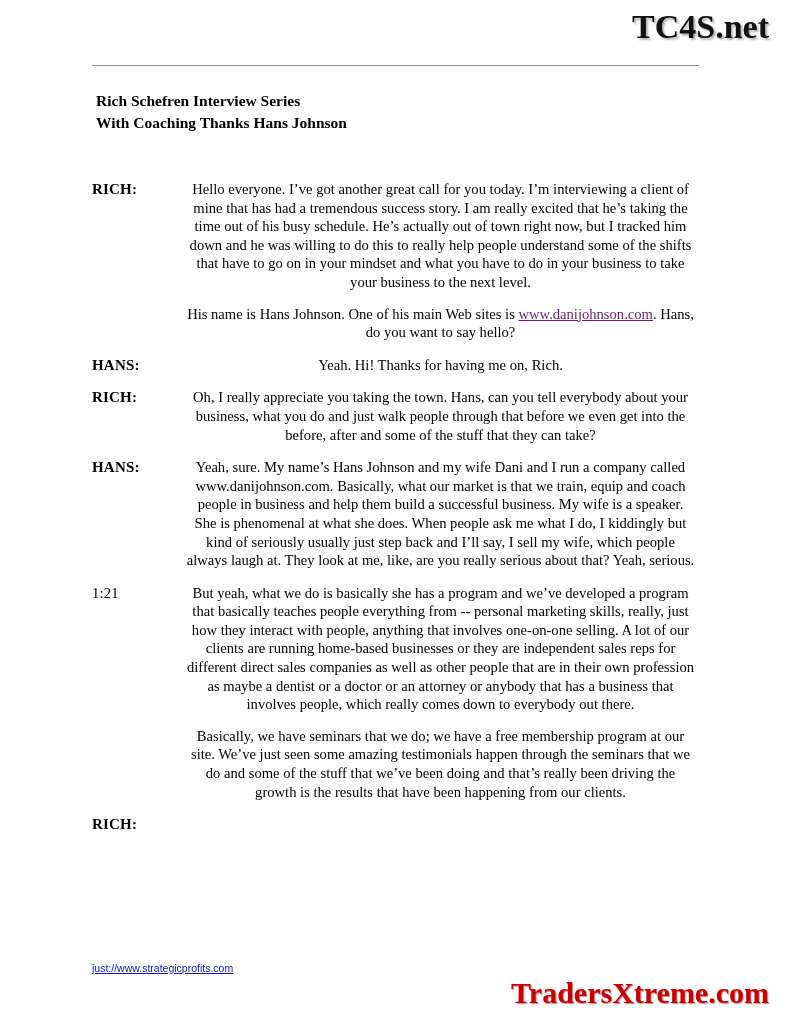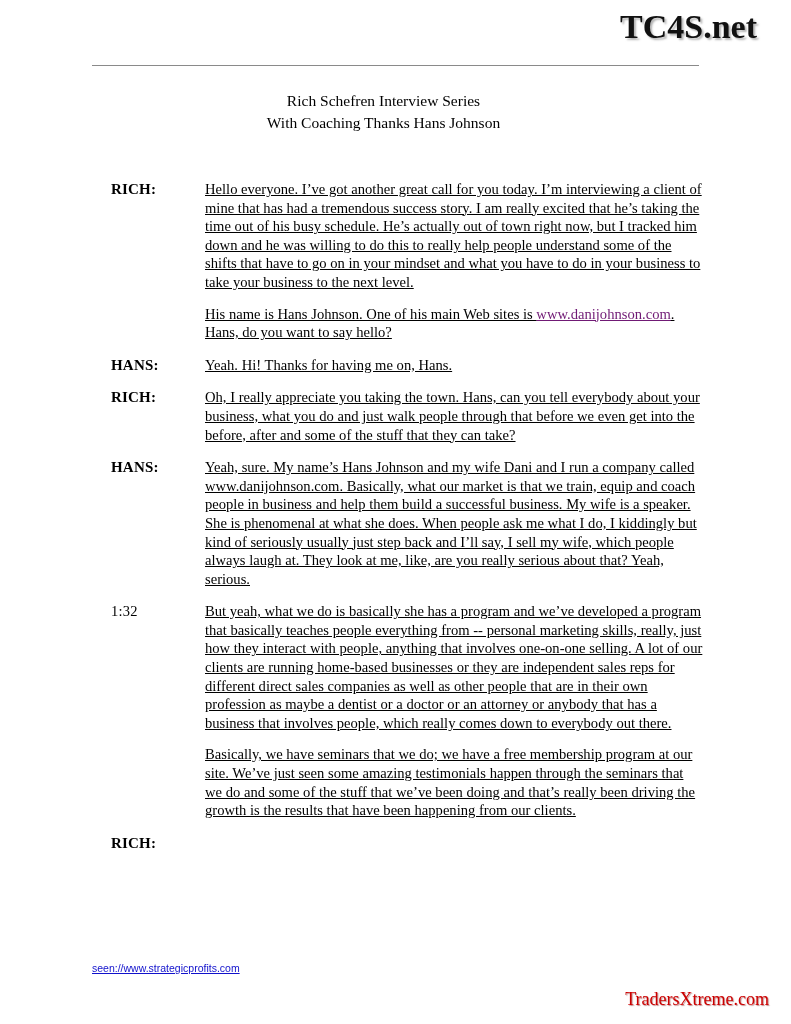--- a/index.html
+++ b/index.html
@@ -18,21 +18,21 @@
   .page {
     position: relative;
     width: 791px;
     height: 1024px;
   }
 
   
   .wm-top {
     position: absolute;
     top: 8px;
-    right: 34px;
+    right: 22px;
     font-family: "Liberation Serif", serif;
     font-weight: bold;
     font-size: 34px;
     color: #111111;
     letter-spacing: 0px;
     text-shadow: 2px 2px 2px rgba(120,120,120,0.55);
   }
 
   
   .top-rule {
@@ -41,24 +41,24 @@
     left: 92px;
     width: 607px;
     height: 1px;
     background: #8a8a8a;
   }
 
   
   .title-block {
     position: absolute;
     top: 90px;
-    left: 80px;
+    left: 96px;
     width: 607px;
-    text-align: center;
-    font-weight: normal;
+    text-align: left;
+    font-weight: bold;
     font-size: 15.5px;
     line-height: 22px;
   }
 
   
   .transcript {
     position: absolute;
     top: 180px;
     left: 92px;
     width: 612px;
@@ -68,40 +68,38 @@
     align-items: flex-start;
     margin-bottom: 14px;
   }
   .speaker {
     width: 94px;
     flex: 0 0 94px;
     font-size: 14px;
     font-weight: bold;
     letter-spacing: 0.2px;
     padding-top: 1px;
-    margin-left: 19px;
   }
   .speaker.smallcaps {
     font-variant: small-caps;
     font-size: 15px;
   }
   .speaker.time {
     font-weight: normal;
     font-variant: normal;
     font-size: 14.5px;
   }
   .para-col {
     flex: 1 1 auto;
   }
   .para {
     font-size: 14.6px;
     line-height: 18.6px;
-    text-align: left;
-    margin: 0 0 13px 0;
-    text-decoration: underline;
+    text-align: center;
+    margin: 0 9px 13px 0;
   }
   .para:last-child {
     margin-bottom: 0;
   }
   .link-inline {
     color: #701a75;
     text-decoration: underline;
   }
 
   
@@ -128,22 +126,22 @@
     font-family: "Liberation Sans", sans-serif;
     font-size: 10.5px;
     color: #1111cc;
     text-decoration: underline;
   }
   .wm-bottom {
     position: absolute;
     right: 22px;
     bottom: 14px;
     font-family: "Liberation Serif", serif;
-    font-weight: normal;
-    font-size: 18px;
+    font-weight: bold;
+    font-size: 30px;
     color: #cc0000;
     text-shadow: 1px 1px 1px rgba(120,0,0,0.45);
     white-space: nowrap;
   }
 </style>
 </head>
 <body>
 
 <div class="page">
 
@@ -162,50 +160,50 @@
       <div class="speaker smallcaps">RICH:</div>
       <div class="para-col">
         <p class="para">Hello everyone. I’ve got another great call for you today. I’m interviewing a client of mine that has had a tremendous success story. I am really excited that he’s taking the time out of his busy schedule. He’s actually out of town right now, but I tracked him down and he was willing to do this to really help people understand some of the shifts that have to go on in your mindset and what you have to do in your business to take your business to the next level.</p>
         <p class="para">His name is Hans Johnson. One of his main Web sites is <span class="link-inline">www.danijohnson.com</span>. Hans, do you want to say hello?</p>
       </div>
     </div>
 
     <div class="turn">
       <div class="speaker smallcaps">HANS:</div>
       <div class="para-col">
-        <p class="para">Yeah. Hi! Thanks for having me on, Hans.</p>
+        <p class="para">Yeah. Hi! Thanks for having me on, Rich.</p>
       </div>
     </div>
 
     <div class="turn">
       <div class="speaker smallcaps">RICH:</div>
       <div class="para-col">
         <p class="para">Oh, I really appreciate you taking the town. Hans, can you tell everybody about your business, what you do and just walk people through that before we even get into the before, after and some of the stuff that they can take?</p>
       </div>
     </div>
 
     <div class="turn">
       <div class="speaker smallcaps">HANS:</div>
       <div class="para-col">
         <p class="para">Yeah, sure. My name’s Hans Johnson and my wife Dani and I run a company called www.danijohnson.com. Basically, what our market is that we train, equip and coach people in business and help them build a successful business. My wife is a speaker. She is phenomenal at what she does. When people ask me what I do, I kiddingly but kind of seriously usually just step back and I’ll say, I sell my wife, which people always laugh at. They look at me, like, are you really serious about that? Yeah, serious.</p>
       </div>
     </div>
 
     <div class="turn">
-      <div class="speaker time">1:32</div>
+      <div class="speaker time">1:21</div>
       <div class="para-col">
         <p class="para">But yeah, what we do is basically she has a program and we’ve developed a program that basically teaches people everything from -- personal marketing skills, really, just how they interact with people, anything that involves one-on-one selling. A lot of our clients are running home-based businesses or they are independent sales reps for different direct sales companies as well as other people that are in their own profession as maybe a dentist or a doctor or an attorney or anybody that has a business that involves people, which really comes down to everybody out there.</p>
         <p class="para">Basically, we have seminars that we do; we have a free membership program at our site. We’ve just seen some amazing testimonials happen through the seminars that we do and some of the stuff that we’ve been doing and that’s really been driving the growth is the results that have been happening from our clients.</p>
       </div>
     </div>
 
     <div class="turn">
       <div class="speaker smallcaps">RICH:</div>
     </div>
 
   </div>
 
 
-  <a class="footer-link" href="#">seen://www.strategicprofits.com</a>
+  <a class="footer-link" href="#">just://www.strategicprofits.com</a>
 
   <div class="wm-bottom">TradersXtreme.com</div>
 
 </div>
 
 </body></html>

